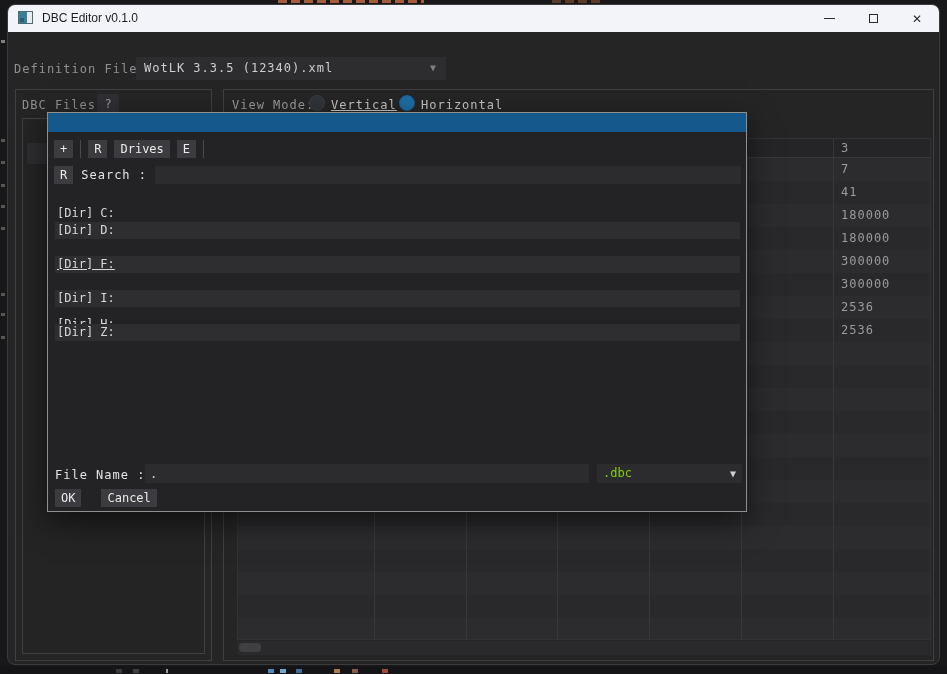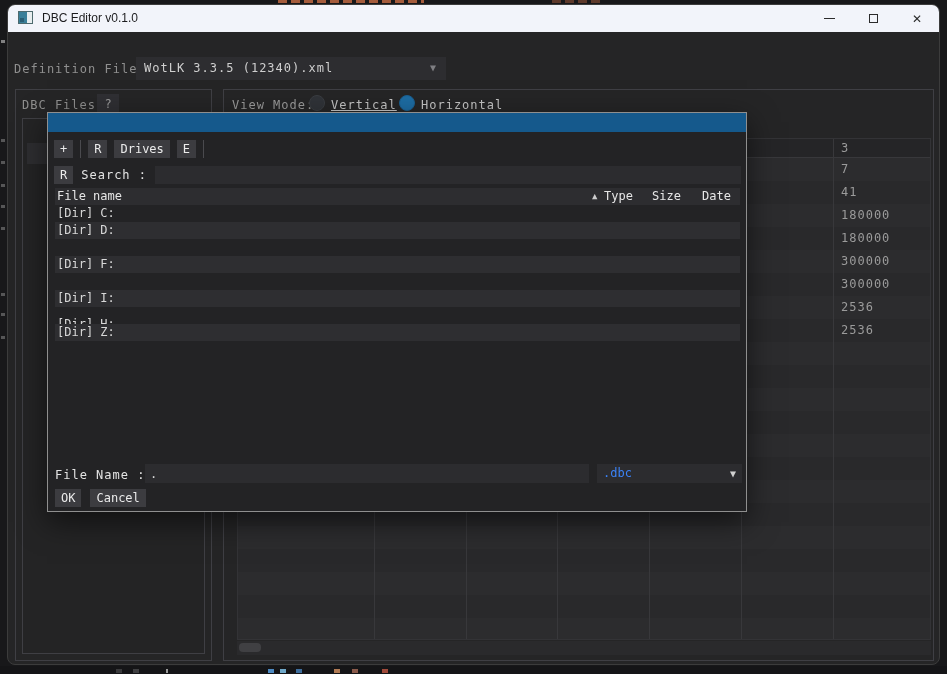--- a/index.html
+++ b/index.html
@@ -85,23 +85,23 @@
   .ch-file{position:absolute;left:2px;top:1px;}
   .ch-sort{position:absolute;left:537px;top:3px;font-size:9px;color:#cccccc;}
   .ch-type{position:absolute;left:549px;top:1px;}
   .ch-size{position:absolute;left:597px;top:1px;}
   .ch-date{position:absolute;left:647px;top:1px;}
   .dlg-row{position:absolute;left:7px;width:685px;height:17px;line-height:17px;padding-left:2px;color:#d8d8d8;cursor:pointer;}
   .dlg-row.alt{background:var(--row-alt);}
   .fn-label{position:absolute;left:7px;top:355px;color:#e4e4e4;letter-spacing:1px;}
   .fn-input{position:absolute;left:97px;top:351px;width:444px;height:19px;}
   .ext-combo{position:absolute;left:549px;top:351px;width:145px;height:19px;background:var(--input-bg);cursor:pointer;}
-  .ext-combo .val{position:absolute;left:6px;top:2px;color:#3b82f6;}
+  .ext-combo .val{position:absolute;left:6px;top:2px;color:#84cc16;}
   .ext-combo .combo-arrow{top:4px;right:6px;color:#d0d0d0;}
-  .dlg-actions{position:absolute;left:7px;top:376px;display:flex;gap:9px;}
+  .dlg-actions{position:absolute;left:7px;top:376px;display:flex;gap:20px;}
 </style>
 </head>
 <body>
 
 <div class="screen">
 
   <div class="frag top-frag" style="left:278px;width:146px;"></div>
   <div class="frag top-frag" style="left:552px;width:52px;opacity:.5;"></div>
   <div class="frag left-frag" style="top:40px;background:#d8d8d8;"></div>
   <div class="frag left-frag" style="top:139px;"></div>
@@ -201,31 +201,24 @@
         <button class="dbtn">E</button>
         <span class="vsep"></span>
       </div>
 
       <div class="dlg-search">
         <button class="dbtn">R</button>
         <span class="lbl">Search :</span>
         <input class="dlg-input search-input" value="" style="">
       </div>
 
-      <div class="dlg-colhead">
-        <span class="ch-file">File name</span>
-        <span class="ch-sort">▲</span>
-        <span class="ch-type">Type</span>
-        <span class="ch-size">Size</span>
-        <span class="ch-date">Date</span>
-      </div>
 
       <div class="dlg-row" style="top:92px;">[Dir] C:</div>
       <div class="dlg-row alt" style="top:109px;">[Dir] D:</div>
-      <div class="dlg-row alt" style="top:143px;">[Dir] F:</div>
+      <div class="dlg-row alt" style="top:143px;text-decoration:underline;">[Dir] F:</div>
       <div class="dlg-row" style="top:160px;margin-top:43px;">[Dir] H:</div>
       <div class="dlg-row alt" style="top:177px;">[Dir] I:</div>
       <div class="dlg-row alt" style="top:211px;">[Dir] Z:</div>
 
       <span class="fn-label">File Name :</span>
       <input class="dlg-input fn-input" value="." style="">
       <div class="ext-combo">
         <span class="val">.dbc</span>
         <span class="combo-arrow">▼</span>
       </div>

